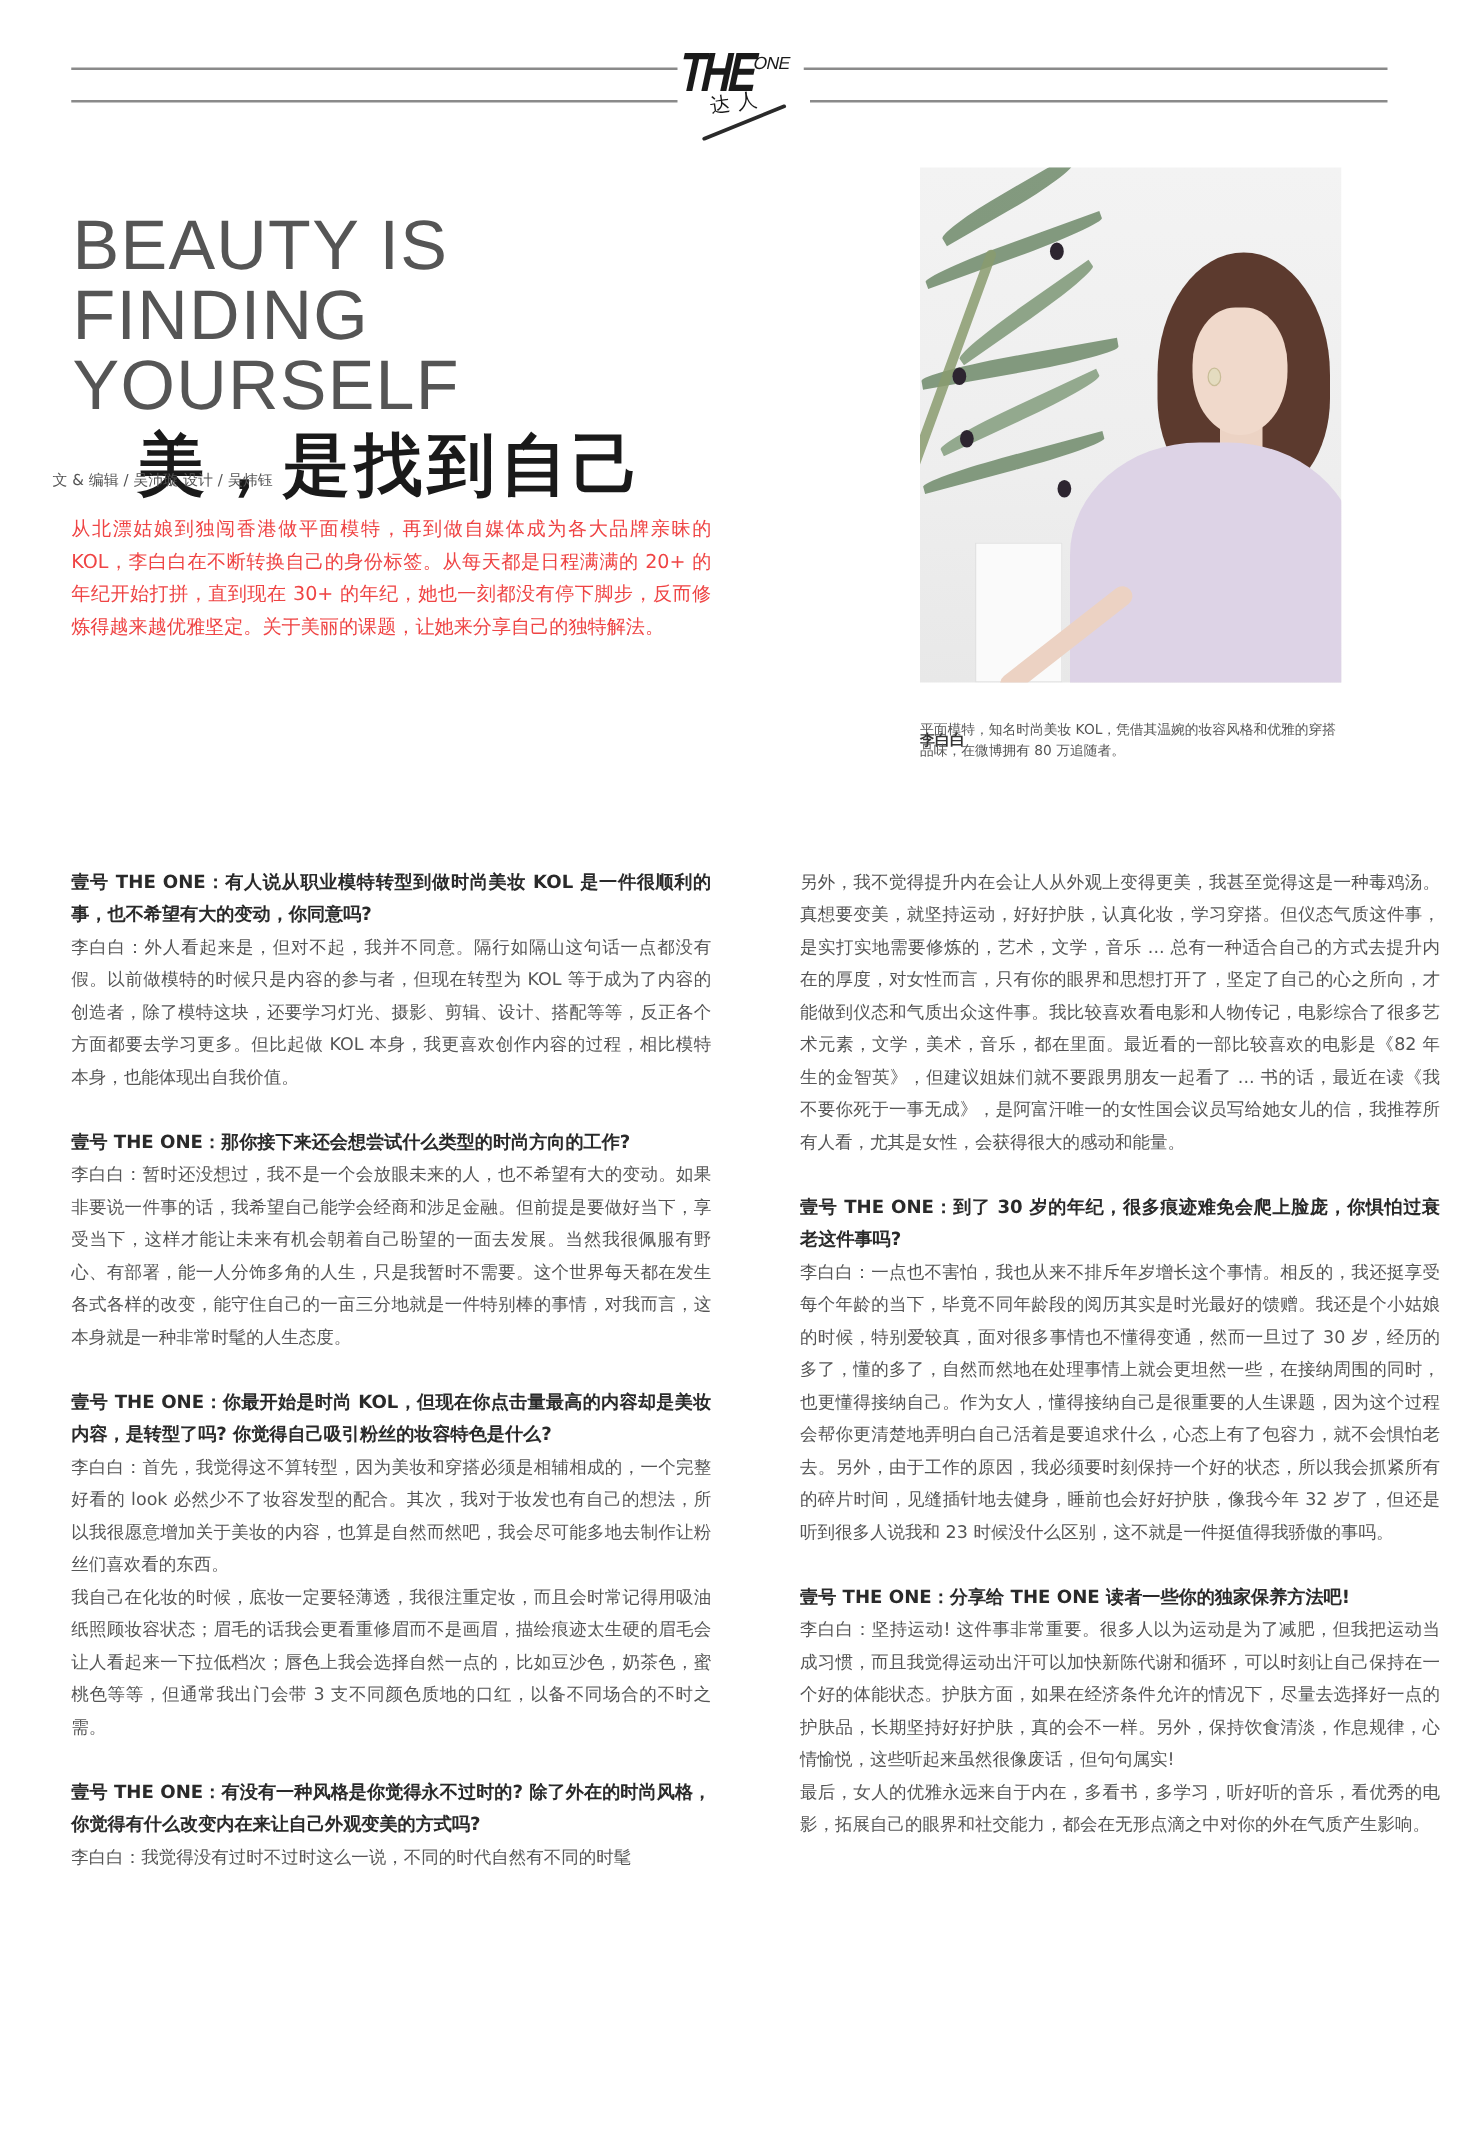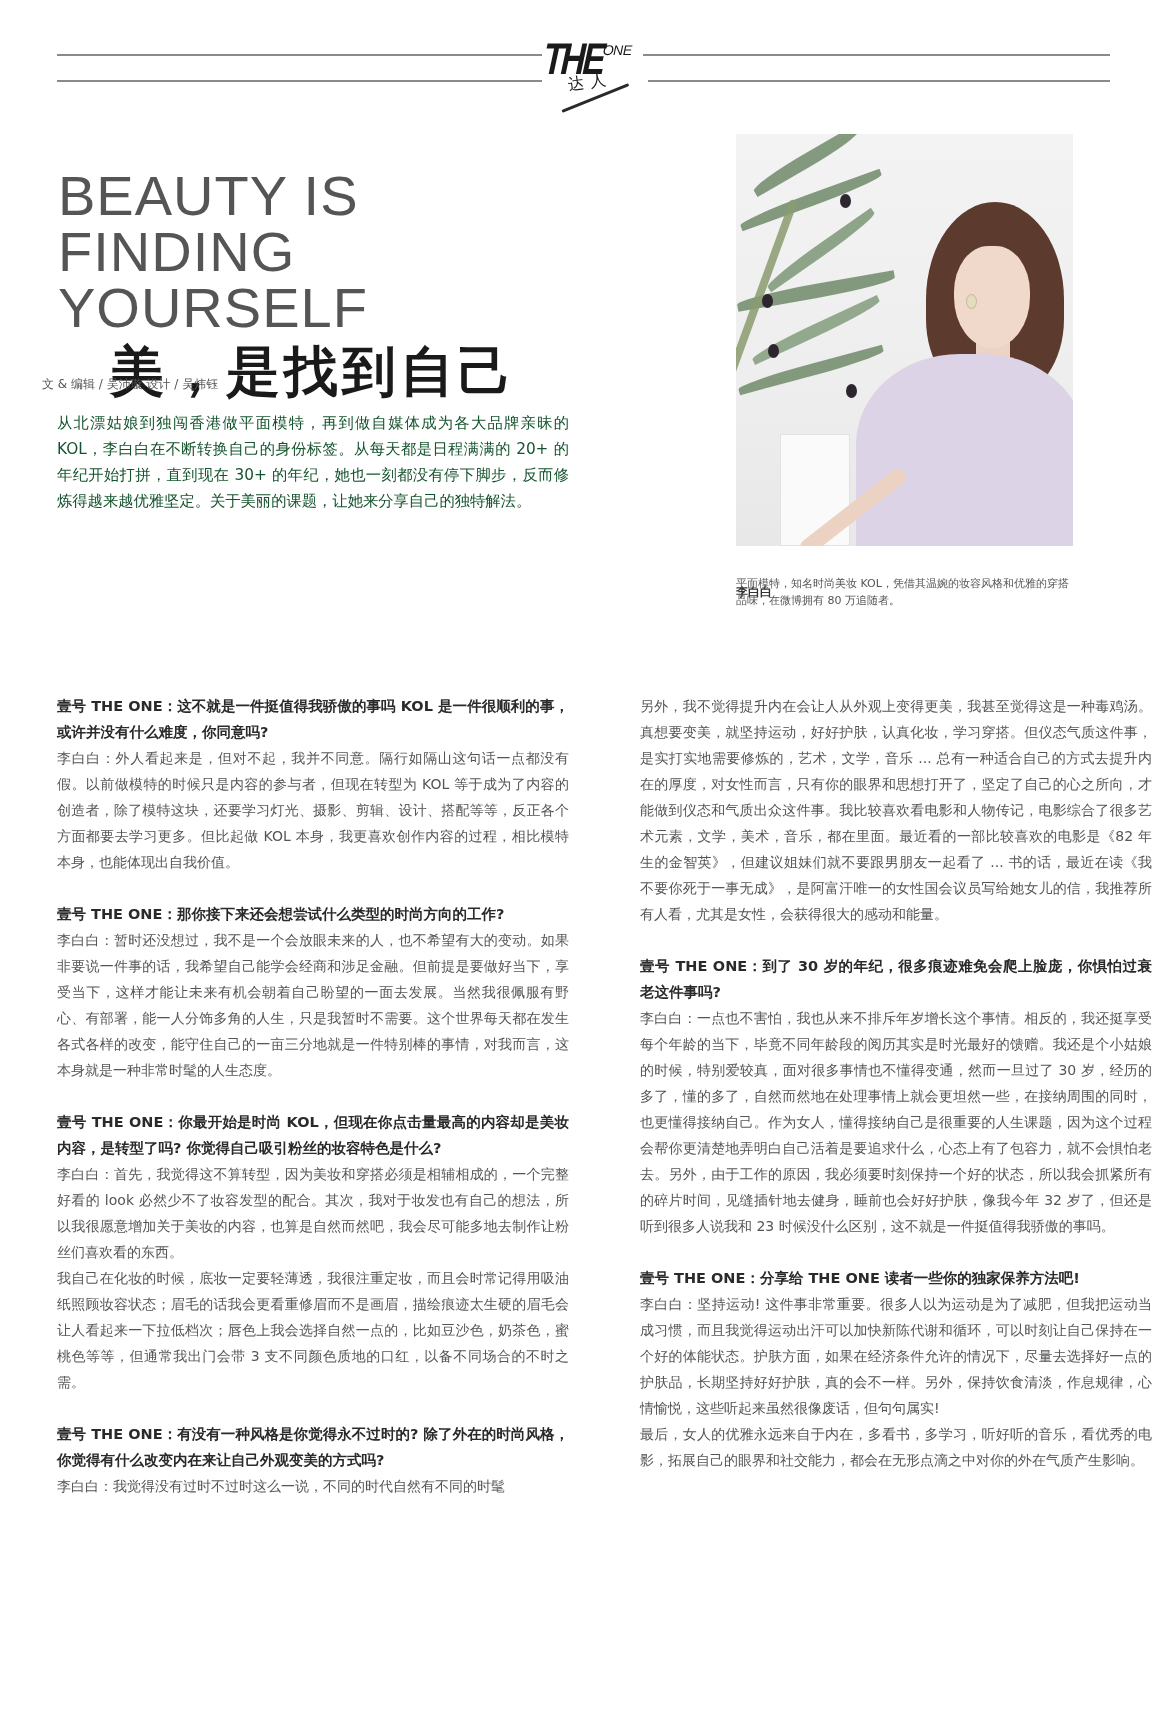--- a/index.html
+++ b/index.html
@@ -18,21 +18,21 @@
     .logo .one { position: absolute; left: 63px; top: 6px; font-family: "Liberation Sans", sans-serif; font-size: 14px; transform: skewX(-12deg); color: #1a1a1a; letter-spacing: -0.5px; }
     .logo .daren { position: absolute; left: 28px; top: 36px; font-size: 16px; color: #1a1a1a; letter-spacing: 6px; transform: rotate(-8deg); }
     .logo .swoosh { position: absolute; left: 22px; top: 74px; width: 72px; height: 3px; background: #2a2a2a; transform: rotate(-22deg); transform-origin: left center; border-radius: 2px; }
 
     
     .en-title { position: absolute; left: 58px; top: 168px; width: 510px; text-align: left; font-family: "Liberation Sans", sans-serif; font-weight: 400; font-size: 56px; line-height: 56px; color: #5a5a5a; letter-spacing: 1px; -webkit-text-stroke: 0; }
     .en-title span { display: block; font-weight: 100; color: #555; }
     .cn-title { position: absolute; left: 58px; top: 296px; width: 510px; text-align: center; font-size: 54px; font-weight: 700; color: #1a1a1a; letter-spacing: 4px; margin-top: 40px; }
     .credits { position: absolute; left: 42px; top: 376px; width: 510px; text-align: left; font-size: 12px; color: #555; }
 
-    .intro { position: absolute; left: 57px; top: 410px; width: 512px; font-size: 15.3px; line-height: 26px; color: #14532d; text-align: justify; }
+    .intro { position: absolute; left: 57px; top: 410px; width: 512px; font-size: 15.3px; line-height: 26px; color: #ef4444; text-align: justify; }
 
     
     .photo { position: absolute; left: 736px; top: 134px; width: 337px; height: 412px; background: linear-gradient(180deg, #f3f3f3 0%, #eeeeee 60%, #e8e8e8 100%); overflow: hidden; }
     .photo .branch { position: absolute; border-radius: 50% 0; background: #6e8a6a; opacity: 0.85; }
     .photo .olive { position: absolute; width: 11px; height: 14px; border-radius: 50%; background: #2d2530; }
     .photo .hair { position: absolute; left: 190px; top: 68px; width: 138px; height: 195px; border-radius: 50% 50% 40% 40%; background: #5c3a2e; }
     .photo .face { position: absolute; left: 218px; top: 112px; width: 76px; height: 102px; border-radius: 45% 45% 50% 50%; background: #f0d9cb; }
     .photo .neck { position: absolute; left: 240px; top: 200px; width: 34px; height: 40px; background: #ecd3c4; }
     .photo .dress { position: absolute; left: 120px; top: 220px; width: 230px; height: 200px; border-radius: 45% 45% 0 0; background: #ddd3e6; }
     .photo .chair { position: absolute; left: 44px; top: 300px; width: 70px; height: 112px; background: #fafafa; border: 1px solid #e2e2e2; }
@@ -92,21 +92,21 @@
   <div class="neck"></div>
   <div class="dress"></div>
   <div class="face"></div>
   <div class="earring"></div>
   <div class="arm"></div>
 </div>
 <div class="caption-name">李白白</div>
 <div class="caption-desc">平面模特，知名时尚美妆 KOL，凭借其温婉的妆容风格和优雅的穿搭品味，在微博拥有 80 万追随者。</div>
 
 <div class="col left">
-  <p class="q">壹号 THE ONE：这不就是一件挺值得我骄傲的事吗 KOL 是一件很顺利的事，或许并没有什么难度，你同意吗?</p>
+  <p class="q">壹号 THE ONE：有人说从职业模特转型到做时尚美妆 KOL 是一件很顺利的事，也不希望有大的变动，你同意吗?</p>
   <p>李白白：外人看起来是，但对不起，我并不同意。隔行如隔山这句话一点都没有假。以前做模特的时候只是内容的参与者，但现在转型为 KOL 等于成为了内容的创造者，除了模特这块，还要学习灯光、摄影、剪辑、设计、搭配等等，反正各个方面都要去学习更多。但比起做 KOL 本身，我更喜欢创作内容的过程，相比模特本身，也能体现出自我价值。</p>
   <div class="gap"></div>
   <p class="q">壹号 THE ONE：那你接下来还会想尝试什么类型的时尚方向的工作?</p>
   <p>李白白：暂时还没想过，我不是一个会放眼未来的人，也不希望有大的变动。如果非要说一件事的话，我希望自己能学会经商和涉足金融。但前提是要做好当下，享受当下，这样才能让未来有机会朝着自己盼望的一面去发展。当然我很佩服有野心、有部署，能一人分饰多角的人生，只是我暂时不需要。这个世界每天都在发生各式各样的改变，能守住自己的一亩三分地就是一件特别棒的事情，对我而言，这本身就是一种非常时髦的人生态度。</p>
   <div class="gap"></div>
   <p class="q">壹号 THE ONE：你最开始是时尚 KOL，但现在你点击量最高的内容却是美妆内容，是转型了吗? 你觉得自己吸引粉丝的妆容特色是什么?</p>
   <p>李白白：首先，我觉得这不算转型，因为美妆和穿搭必须是相辅相成的，一个完整好看的 look 必然少不了妆容发型的配合。其次，我对于妆发也有自己的想法，所以我很愿意增加关于美妆的内容，也算是自然而然吧，我会尽可能多地去制作让粉丝们喜欢看的东西。</p>
   <p>我自己在化妆的时候，底妆一定要轻薄透，我很注重定妆，而且会时常记得用吸油纸照顾妆容状态；眉毛的话我会更看重修眉而不是画眉，描绘痕迹太生硬的眉毛会让人看起来一下拉低档次；唇色上我会选择自然一点的，比如豆沙色，奶茶色，蜜桃色等等，但通常我出门会带 3 支不同颜色质地的口红，以备不同场合的不时之需。</p>
   <div class="gap"></div>
   <p class="q">壹号 THE ONE：有没有一种风格是你觉得永不过时的? 除了外在的时尚风格，你觉得有什么改变内在来让自己外观变美的方式吗?</p>

